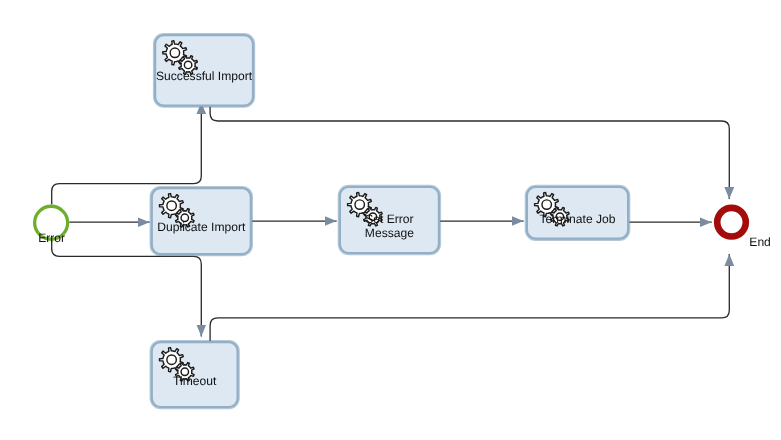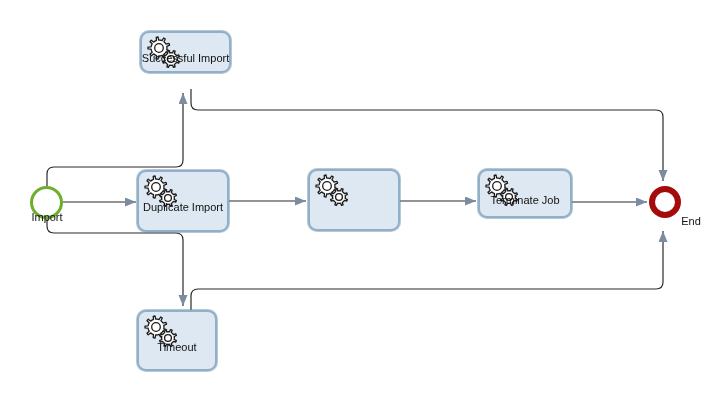--- a/index.html
+++ b/index.html
@@ -48,26 +48,26 @@
       <path d="M229,201 H306" class="flow" marker-end="url(#arrow)"></path>
       <path d="M400,201 H476" class="flow" marker-end="url(#arrow)"></path>
       <path d="M572,202 H647" class="flow" marker-end="url(#arrow)"></path>
       <path d="M47,186 V174 Q47,167 54,167 H176 Q183,167 183,160 V93" class="flow" marker-end="url(#arrow)"></path>
       <path d="M191,89 V103 Q191,110 198,110 H656 Q663,110 663,117 V181" class="flow" marker-end="url(#arrow)"></path>
       <path d="M47,218 V226 Q47,233 54,233 H176 Q183,233 183,240 V306" class="flow" marker-end="url(#arrow)"></path>
       <path d="M191,310 V296 Q191,289 198,289 H656 Q663,289 663,282 V231" class="flow" marker-end="url(#arrow)"></path>
     </svg>
 
   <div id="start-event" class="event"></div>
-  <div id="start-label" class="ev-label">Import</div>
+  <div id="start-label" class="ev-label">Error</div>
 
   <div id="end-event" class="event"></div>
   <div id="end-label" class="ev-label">End</div>
 
-<div class="task" style="left: 140px; top: 31px; width: 91px; height: 42px; justify-content: center;">
+<div class="task" style="left: 140px; top: 31px; width: 91px; height: 66px; justify-content: center;">
       <svg class="gears" width="42" height="40" viewBox="0 0 42 40">
         <path class="gear" d="M22.0,13.0L21.8,14.7L24.6,15.9L24.0,17.6L21.1,16.8L20.1,18.1L18.9,19.3L20.3,22.0L18.7,23.0L17.0,20.4L15.4,20.9L13.7,21.0L13.0,24.0L11.2,23.6L11.5,20.6L10.0,19.9L8.6,18.9L6.2,20.8L5.0,19.3L7.2,17.2L6.5,15.7L6.1,14.1L3.0,13.9L3.0,12.1L6.1,11.9L6.5,10.3L7.2,8.8L5.0,6.7L6.2,5.2L8.6,7.1L10.0,6.1L11.5,5.4L11.2,2.4L13.0,2.0L13.7,5.0L15.4,5.1L17.0,5.6L18.7,3.0L20.3,4.0L18.9,6.7L20.1,7.9L21.1,9.2L24.0,8.4L24.6,10.1L21.8,11.3Z"></path>
         <circle class="gear" cx="14" cy="13" r="4.3"></circle>
         <path class="gear" d="M32.4,24.0L32.2,25.5L34.4,26.6L33.8,28.1L31.5,27.3L30.5,28.5L29.3,29.5L30.1,31.8L28.6,32.4L27.5,30.2L26.0,30.4L24.5,30.2L23.4,32.4L21.9,31.8L22.7,29.5L21.5,28.5L20.5,27.3L18.2,28.1L17.6,26.6L19.8,25.5L19.6,24.0L19.8,22.5L17.6,21.4L18.2,19.9L20.5,20.7L21.5,19.5L22.7,18.5L21.9,16.2L23.4,15.6L24.5,17.8L26.0,17.6L27.5,17.8L28.6,15.6L30.1,16.2L29.3,18.5L30.5,19.5L31.5,20.7L33.8,19.9L34.4,21.4L32.2,22.5Z"></path>
         <circle class="gear" cx="26" cy="24" r="3.4"></circle>
       </svg>
       <div class="label">Successful Import</div>
     </div>
     <div class="task" style="left: 137px; top: 170px; width: 92px; height: 62px;">
       <svg class="gears" width="42" height="40" viewBox="0 0 42 40">
@@ -78,20 +78,21 @@
       </svg>
       <div class="label">Duplicate Import</div>
     </div>
     <div class="task wrap" style="left: 308px; top: 169px; width: 92px; height: 62px;">
       <svg class="gears" width="42" height="40" viewBox="0 0 42 40">
         <path class="gear" d="M22.0,13.0L21.8,14.7L24.6,15.9L24.0,17.6L21.1,16.8L20.1,18.1L18.9,19.3L20.3,22.0L18.7,23.0L17.0,20.4L15.4,20.9L13.7,21.0L13.0,24.0L11.2,23.6L11.5,20.6L10.0,19.9L8.6,18.9L6.2,20.8L5.0,19.3L7.2,17.2L6.5,15.7L6.1,14.1L3.0,13.9L3.0,12.1L6.1,11.9L6.5,10.3L7.2,8.8L5.0,6.7L6.2,5.2L8.6,7.1L10.0,6.1L11.5,5.4L11.2,2.4L13.0,2.0L13.7,5.0L15.4,5.1L17.0,5.6L18.7,3.0L20.3,4.0L18.9,6.7L20.1,7.9L21.1,9.2L24.0,8.4L24.6,10.1L21.8,11.3Z"></path>
         <circle class="gear" cx="14" cy="13" r="4.3"></circle>
         <path class="gear" d="M32.4,24.0L32.2,25.5L34.4,26.6L33.8,28.1L31.5,27.3L30.5,28.5L29.3,29.5L30.1,31.8L28.6,32.4L27.5,30.2L26.0,30.4L24.5,30.2L23.4,32.4L21.9,31.8L22.7,29.5L21.5,28.5L20.5,27.3L18.2,28.1L17.6,26.6L19.8,25.5L19.6,24.0L19.8,22.5L17.6,21.4L18.2,19.9L20.5,20.7L21.5,19.5L22.7,18.5L21.9,16.2L23.4,15.6L24.5,17.8L26.0,17.6L27.5,17.8L28.6,15.6L30.1,16.2L29.3,18.5L30.5,19.5L31.5,20.7L33.8,19.9L34.4,21.4L32.2,22.5Z"></path>
         <circle class="gear" cx="26" cy="24" r="3.4"></circle>
       </svg>
+      <div class="label">Set Error Message</div>
     </div>
     <div class="task" style="left: 478px; top: 169px; width: 94px; height: 49px;">
       <svg class="gears" width="42" height="40" viewBox="0 0 42 40">
         <path class="gear" d="M22.0,13.0L21.8,14.7L24.6,15.9L24.0,17.6L21.1,16.8L20.1,18.1L18.9,19.3L20.3,22.0L18.7,23.0L17.0,20.4L15.4,20.9L13.7,21.0L13.0,24.0L11.2,23.6L11.5,20.6L10.0,19.9L8.6,18.9L6.2,20.8L5.0,19.3L7.2,17.2L6.5,15.7L6.1,14.1L3.0,13.9L3.0,12.1L6.1,11.9L6.5,10.3L7.2,8.8L5.0,6.7L6.2,5.2L8.6,7.1L10.0,6.1L11.5,5.4L11.2,2.4L13.0,2.0L13.7,5.0L15.4,5.1L17.0,5.6L18.7,3.0L20.3,4.0L18.9,6.7L20.1,7.9L21.1,9.2L24.0,8.4L24.6,10.1L21.8,11.3Z"></path>
         <circle class="gear" cx="14" cy="13" r="4.3"></circle>
         <path class="gear" d="M32.4,24.0L32.2,25.5L34.4,26.6L33.8,28.1L31.5,27.3L30.5,28.5L29.3,29.5L30.1,31.8L28.6,32.4L27.5,30.2L26.0,30.4L24.5,30.2L23.4,32.4L21.9,31.8L22.7,29.5L21.5,28.5L20.5,27.3L18.2,28.1L17.6,26.6L19.8,25.5L19.6,24.0L19.8,22.5L17.6,21.4L18.2,19.9L20.5,20.7L21.5,19.5L22.7,18.5L21.9,16.2L23.4,15.6L24.5,17.8L26.0,17.6L27.5,17.8L28.6,15.6L30.1,16.2L29.3,18.5L30.5,19.5L31.5,20.7L33.8,19.9L34.4,21.4L32.2,22.5Z"></path>
         <circle class="gear" cx="26" cy="24" r="3.4"></circle>
       </svg>
       <div class="label">Terminate Job</div>
     </div>

